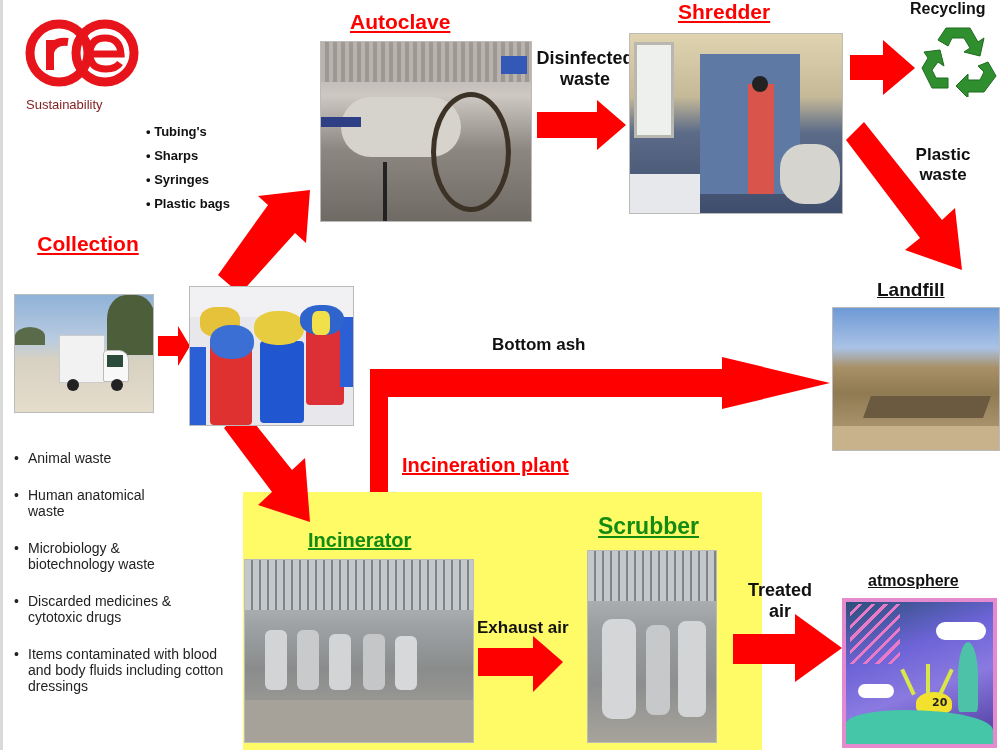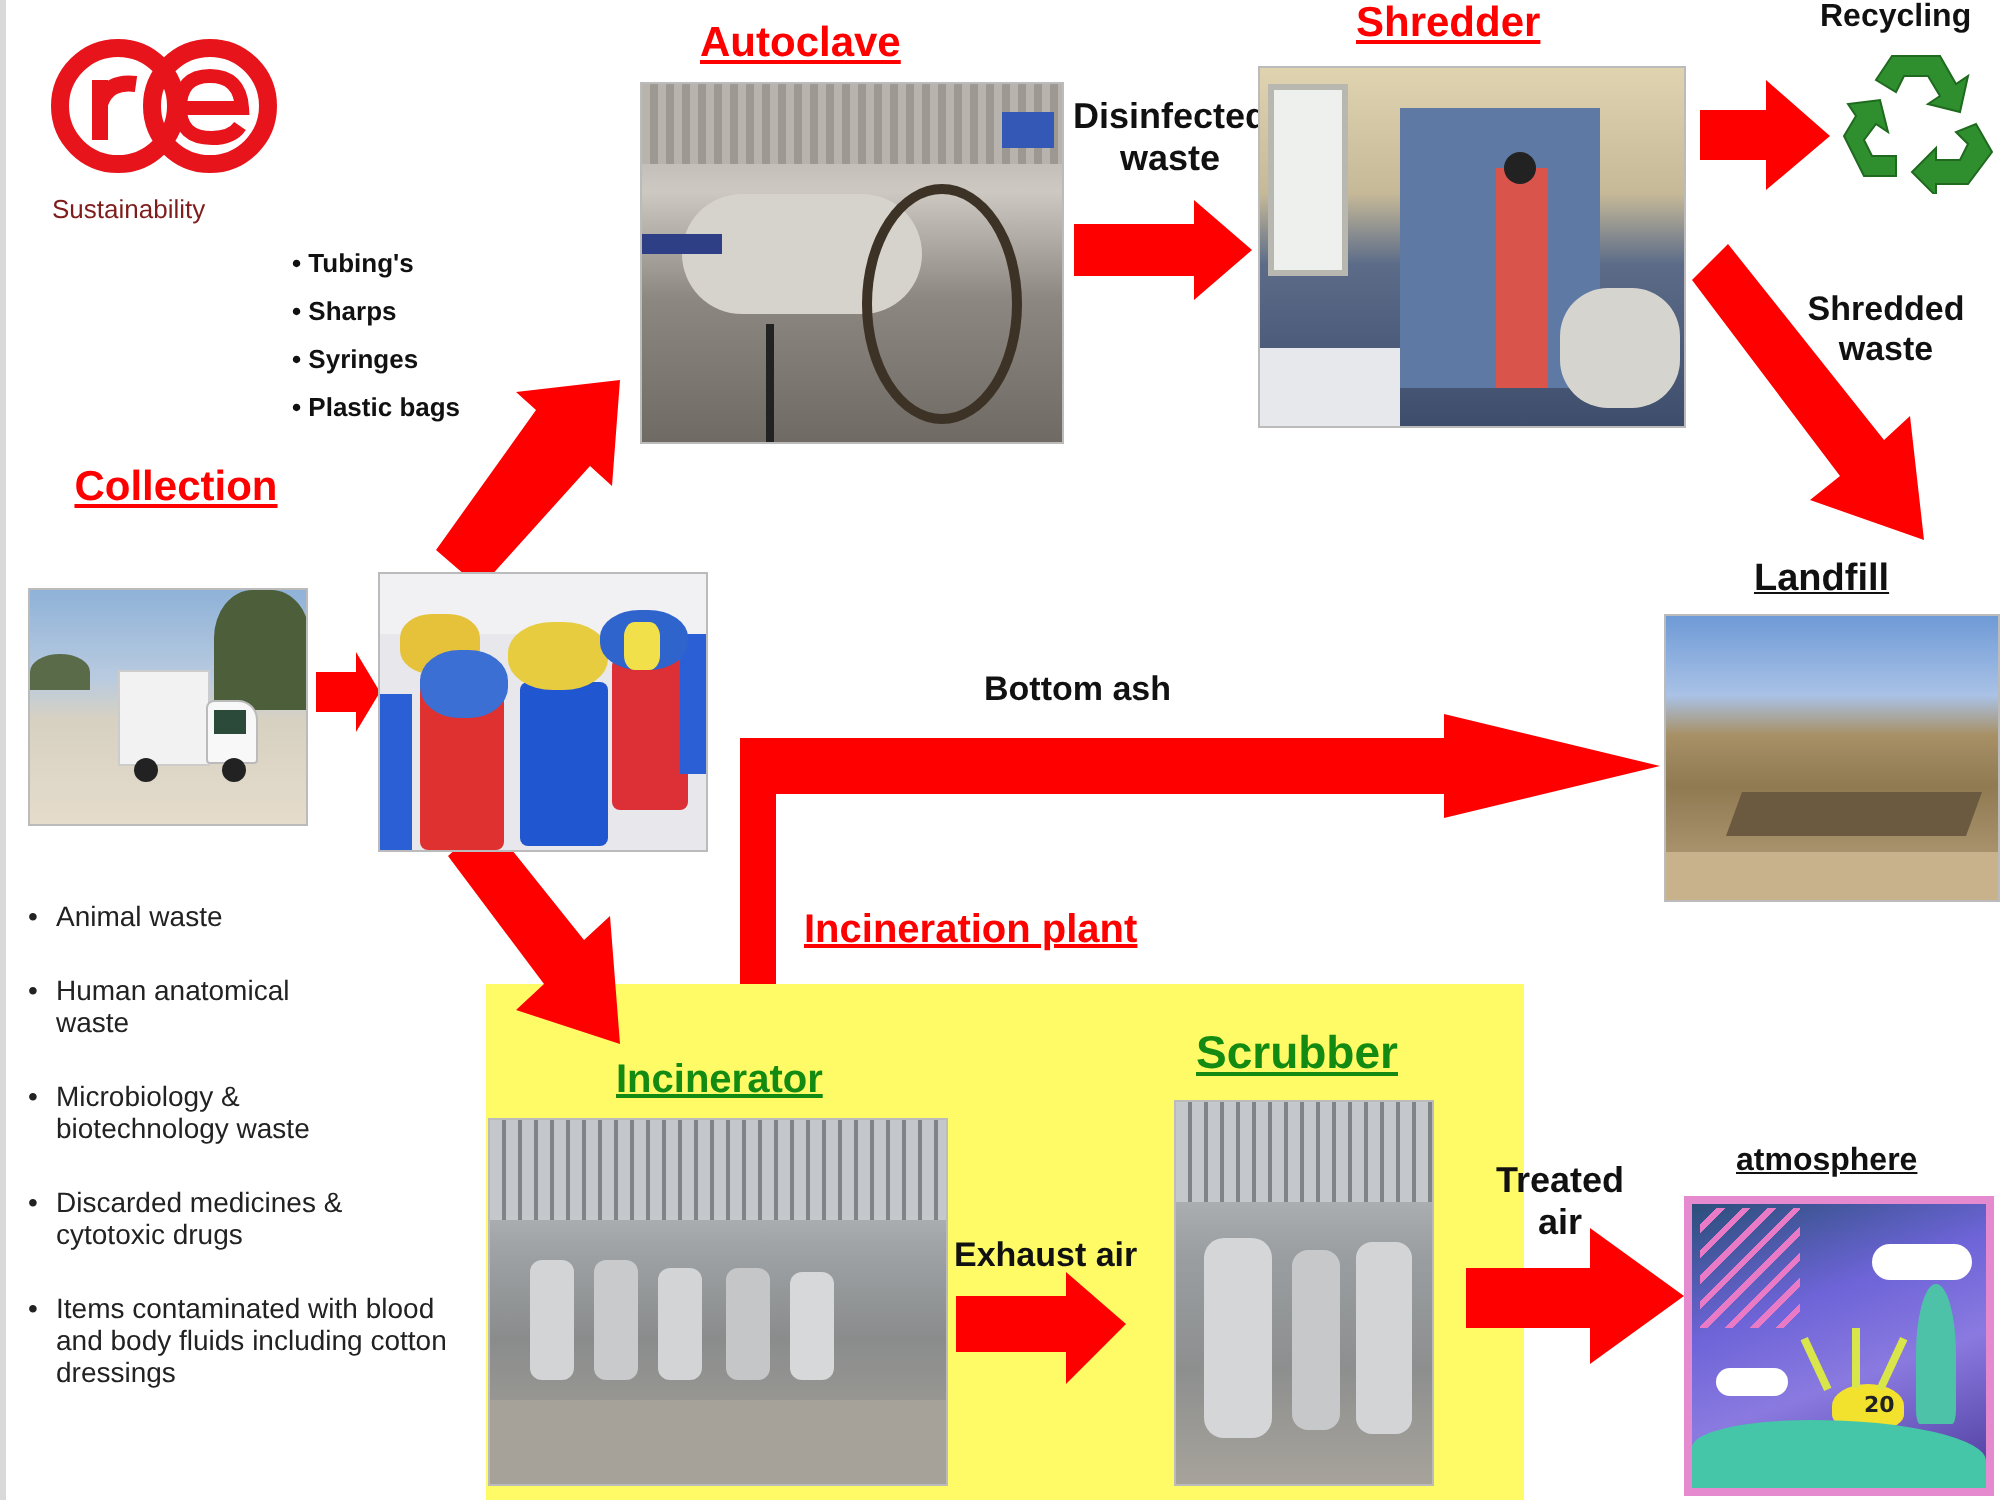--- a/index.html
+++ b/index.html
@@ -129,21 +129,21 @@
 <div class="abs" style="left:910px; top:0px; font-size:16px; font-weight:bold; color:#111; font-family:'Liberation Sans', sans-serif;">Recycling</div>
 <svg class="abs" style="left:918px; top:22px; width:80px; height:75px;" viewBox="0 0 80 75">
   <g fill="#2f8f2f" stroke="#1f6a1f" stroke-width="1">
     <polygon points="28,6 52,6 60,20 66,16 62,34 46,30 52,26 46,16 34,16 30,24 20,18"></polygon>
     <polygon points="70,40 78,54 66,70 50,70 50,76 38,64 50,52 50,58 62,58 66,50 60,44"></polygon>
     <polygon points="10,36 4,46 14,66 30,66 30,56 18,56 14,48 20,40 26,44 22,28 6,30"></polygon>
   </g>
 </svg>
 
 <div class="abs lbl" style="left:888px; top:145px; width:110px; font-size:17px;">
-  <div>Shredded</div>
+  <div>Plastic</div>
   <div>waste</div>
 </div>
 
 <div class="abs title-black" style="left:877px; top:279px; font-size:19px;text-align:right;">Landfill</div>
 <div class="photo" style="left:832px; top:307px; width:168px; height:144px; background:linear-gradient(#6e9ad6 0%, #a9c2e6 28%, #a89066 42%, #8f7a52 60%, #b9a480 100%);">
   <div style="position:absolute; left:34px; top:88px; width:120px; height:22px; background:#6b5a40; transform:skewX(-20deg);"></div>
   <div style="position:absolute; left:0; top:118px; width:168px; height:26px; background:#c7b28c;"></div>
 </div>
 
 <div class="abs lbl" style="left:492px; top:335px; font-size:17px;">Bottom ash</div>

